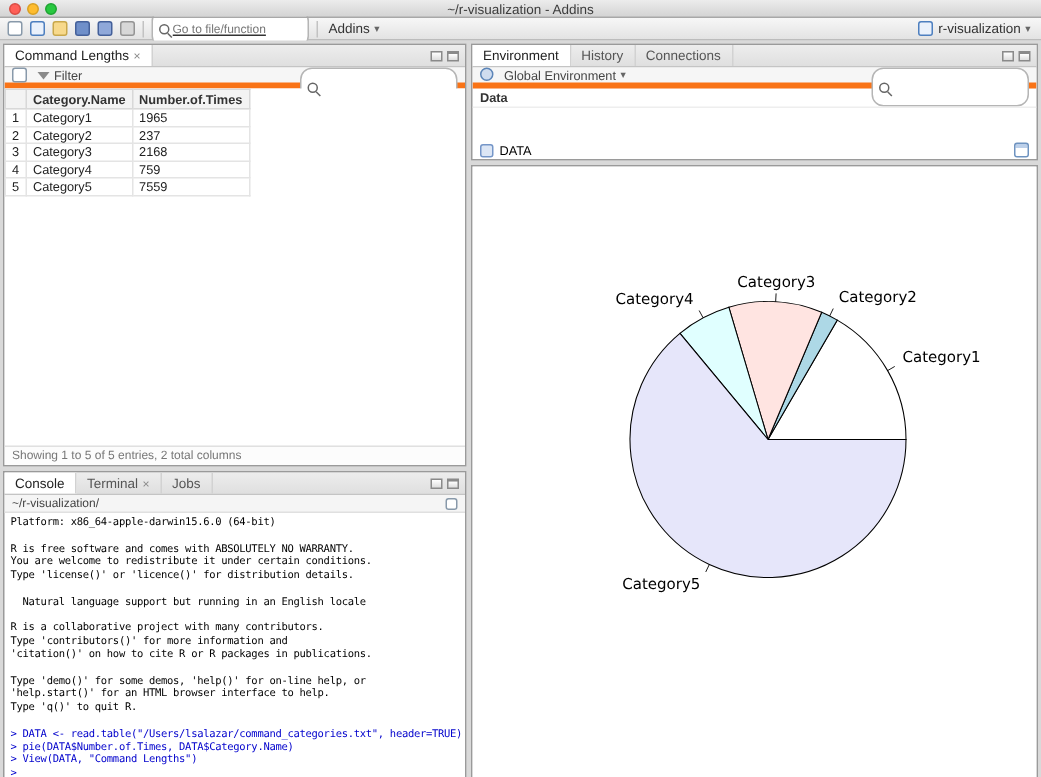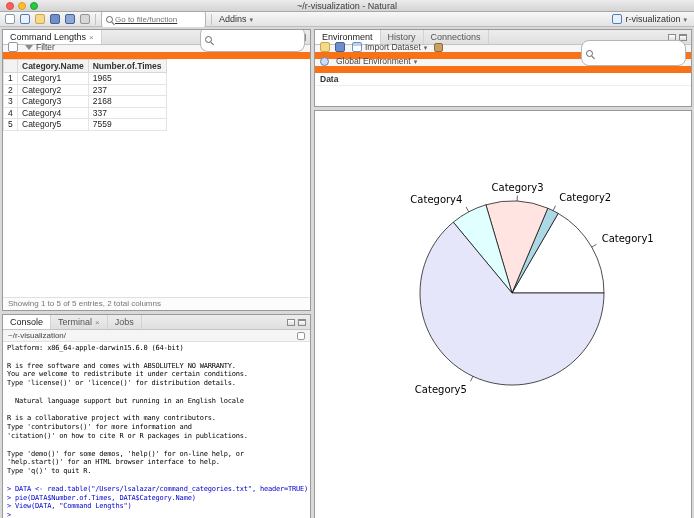--- a/index.html
+++ b/index.html
@@ -50,21 +50,21 @@
   .pane { background:#fff; border:1px solid #9a9a9a; display:flex; flex-direction:column; overflow:hidden; }
 
   .tabbar { height:15px; flex:0 0 15px; background:linear-gradient(#ededed,#dfdfdf); border-bottom:1px solid #c4c4c4; display:flex; align-items:stretch; font-size:9px; color:#555; }
   .tab { display:flex; align-items:center; gap:3px; padding:0 7px; border-right:1px solid #d2d2d2; white-space:nowrap; }
   .tab.active { background:#fff; color:#222; }
   .tclose { color:#888; font-size:8px; }
   .winbtns { margin-left:auto; display:flex; align-items:center; gap:3px; padding-right:4px; }
   .wmin, .wmax { width:8px; height:7px; border:1px solid #8a8a8a; background:linear-gradient(#fff,#ddd); display:inline-block; }
   .wmax { border-top-width:2px; }
 
-  .ptoolbar { height:14px; flex:0 0 14px; background:#f6f6f6; border-bottom:7px solid #f97316; display:flex; align-items:flex-end; padding:0 5px; gap:5px; font-size:8.5px; color:#444; }
+  .ptoolbar { height:14px; flex:0 0 14px; background:#f6f6f6; border-bottom:4px solid #f97316; display:flex; align-items:flex-start; padding:0 5px; gap:5px; font-size:8.5px; color:#444; }
 
   
   .gridwrap { flex:1; overflow:hidden; background:#fff; }
   table.grid { border-collapse:collapse; font-size:8.5px; }
   table.grid th { background:#f3f3f3; border:1px solid #d8d8d8; font-weight:bold; text-align:left; padding:1px 4px; height:12px; color:#333; }
   table.grid td { border:1px solid #e4e4e4; padding:0 4px; height:11.5px; color:#222; }
   table.grid td.rownum { width:14px; color:#222; }
   th.colname { min-width:64px; } th.colnum { min-width:78px; } th.rowhdr { width:14px; }
   .gridfooter { flex:0 0 13px; border-top:1px solid #e0e0e0; background:#fcfcfc; color:#777; font-size:8px; padding:1px 5px; }
 
@@ -87,21 +87,21 @@
 <body>
 
 <div class="window">
 
   <div class="titlebar">
     <div class="traffic">
       <span class="tl red"></span>
       <span class="tl yel"></span>
       <span class="tl grn"></span>
     </div>
-    <div class="wtitle">~/r-visualization - Natural</div>
+    <div class="wtitle">~/r-visualization - Addins</div>
   </div>
 
   <div class="mtoolbar">
     <span class="icn i-doc"></span>
     <span class="icn i-cube"></span>
     <span class="icn i-folder"></span>
     <span class="icn i-save"></span>
     <span class="icn i-saveall"></span>
     <span class="icn i-print"></span>
     <span class="sep"></span>
@@ -170,21 +170,21 @@
                   <td>237</td>
                 </tr>
                 <tr>
                   <td class="rownum">3</td>
                   <td>Category3</td>
                   <td>2168</td>
                 </tr>
                 <tr>
                   <td class="rownum">4</td>
                   <td>Category4</td>
-                  <td>337</td>
+                  <td>759</td>
                 </tr>
                 <tr>
                   <td class="rownum">5</td>
                   <td>Category5</td>
                   <td>7559</td>
                 </tr>
               </tbody>
           </table>
         </div>
         <div class="gridfooter">Showing 1 to 5 of 5 entries, 2 total columns</div>
@@ -226,38 +226,20 @@
           <div class="tab">
               <span>History</span>
             </div>
           <div class="tab">
               <span>Connections</span>
             </div>
           <div class="winbtns">
             <span class="wmin"></span>
             <span class="wmax"></span>
           </div>
-        </div>
-        <div class="ptoolbar">
-          <span class="icn i-folder"></span>
-          <span class="icn i-save"></span>
-          <span class="tbtn">
-            <span class="icn i-table"></span>
-            <span>Import Dataset</span>
-            <span class="caret">▾</span>
-          </span>
-          <span class="icn i-broom"></span>
-          <span class="spacer"></span>
-          <span class="tbtn">
-            <span class="icn i-list"></span>
-            <span>List</span>
-            <span class="caret">▾</span>
-          </span>
-          <span class="sep"></span>
-          <span class="glyph">↻</span>
         </div>
         <div class="ptoolbar">
           <span class="icn i-r"></span>
           <span class="tbtn">
             <span>Global Environment</span>
             <span class="caret">▾</span>
           </span>
           <span class="spacer"></span>
           <span class="search">
             <span class="i-mag"></span>

